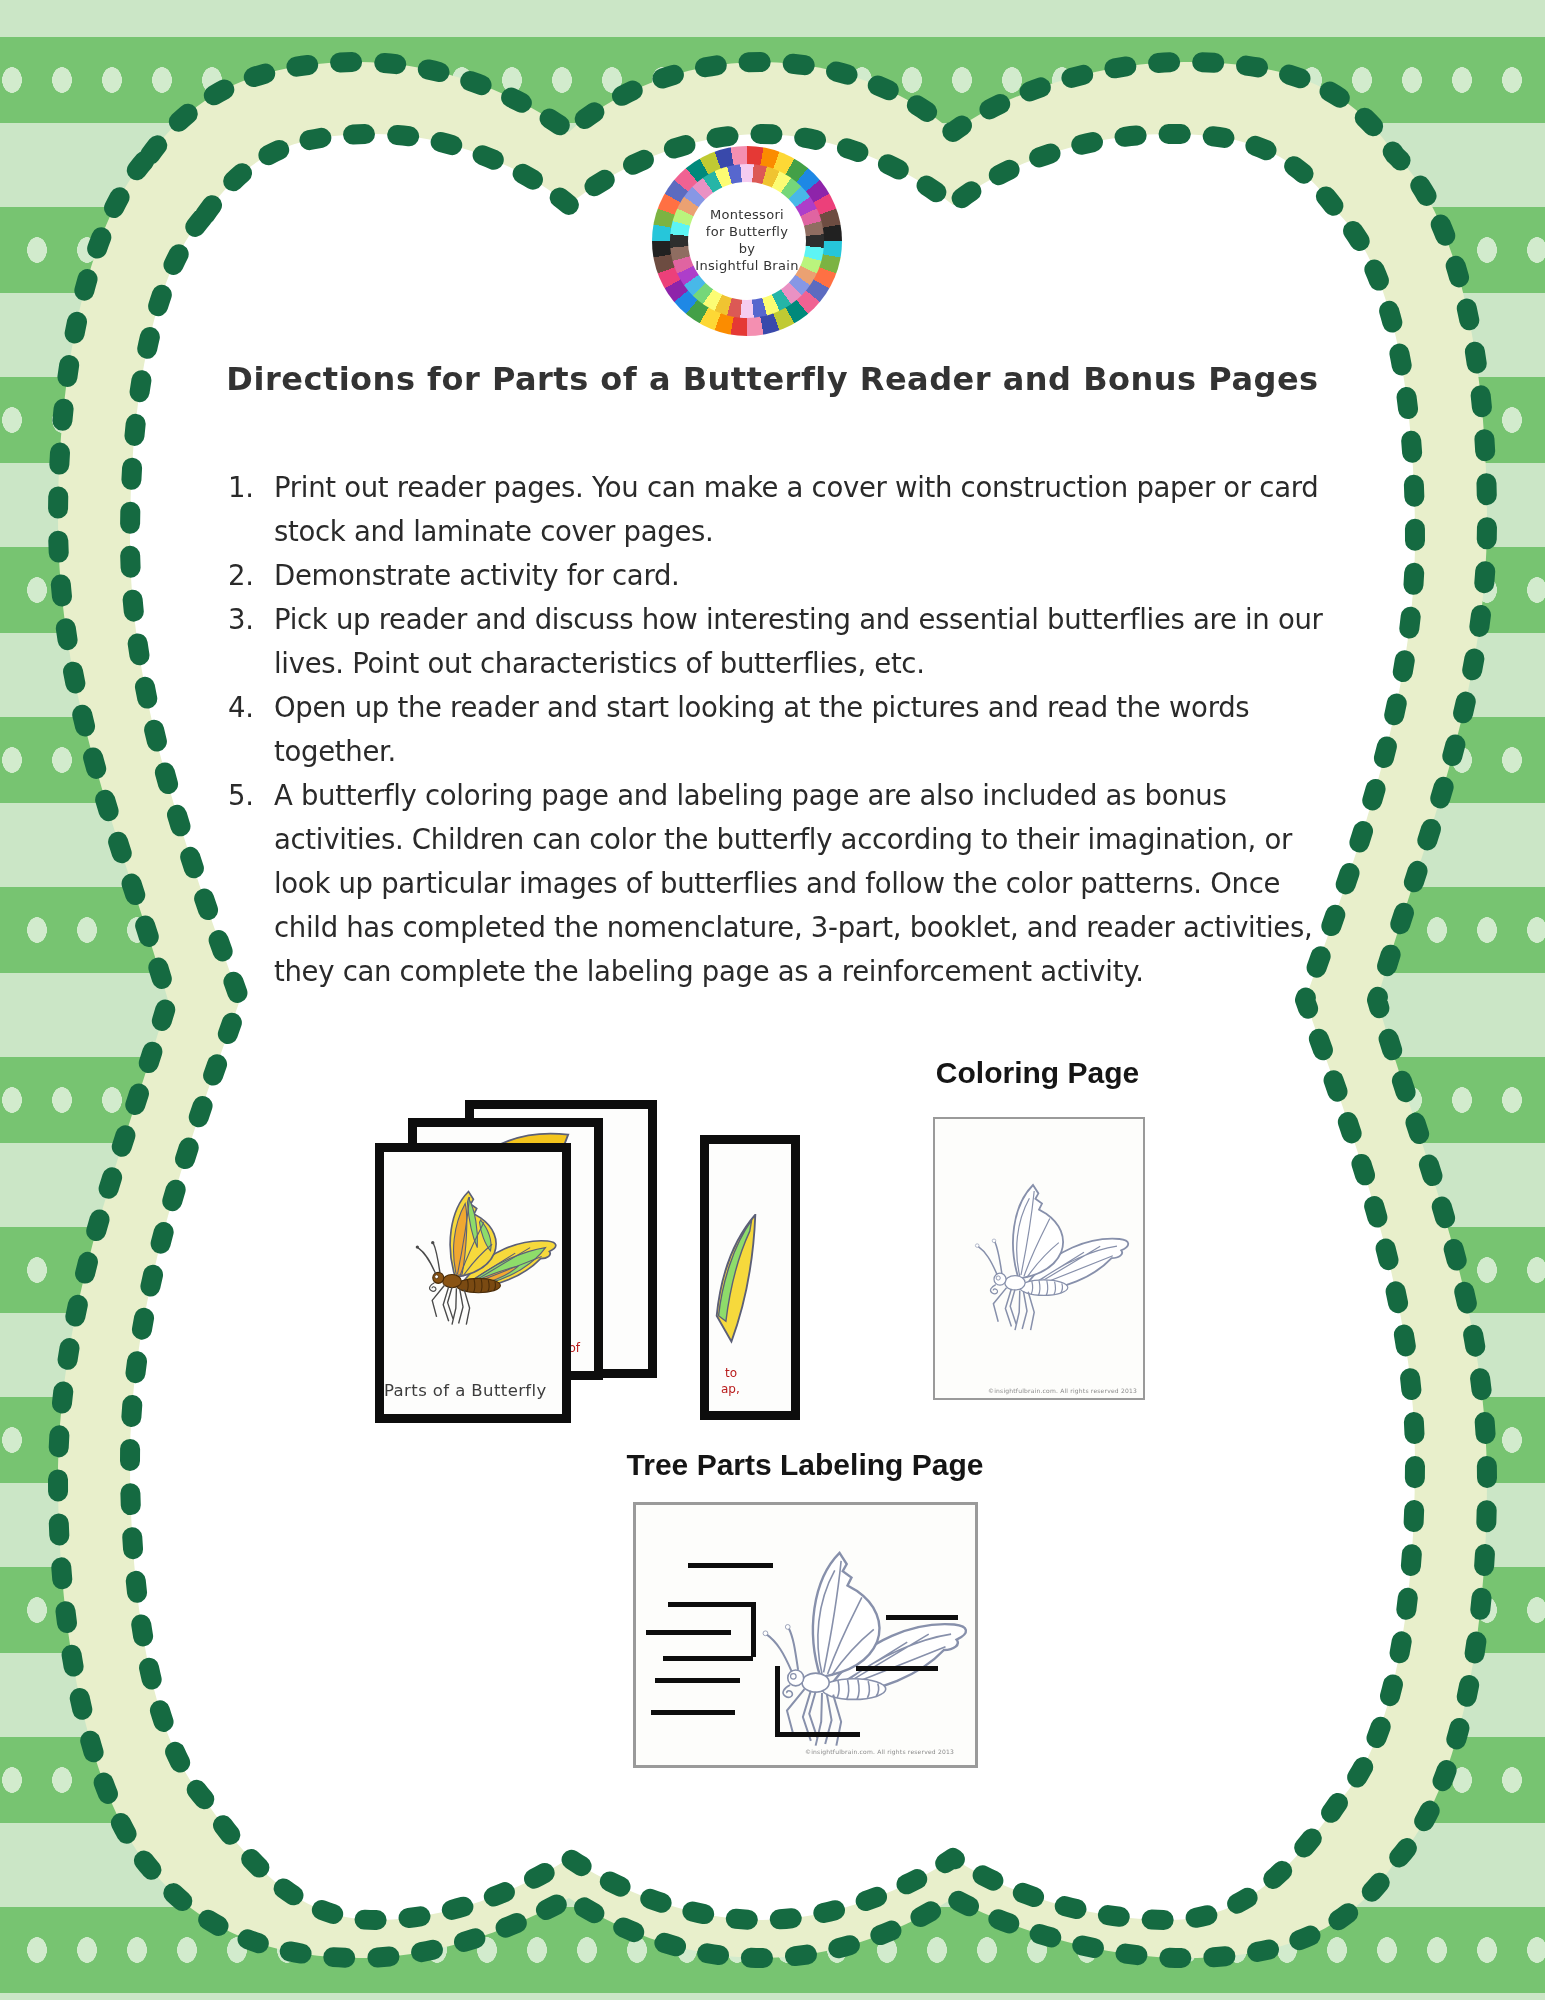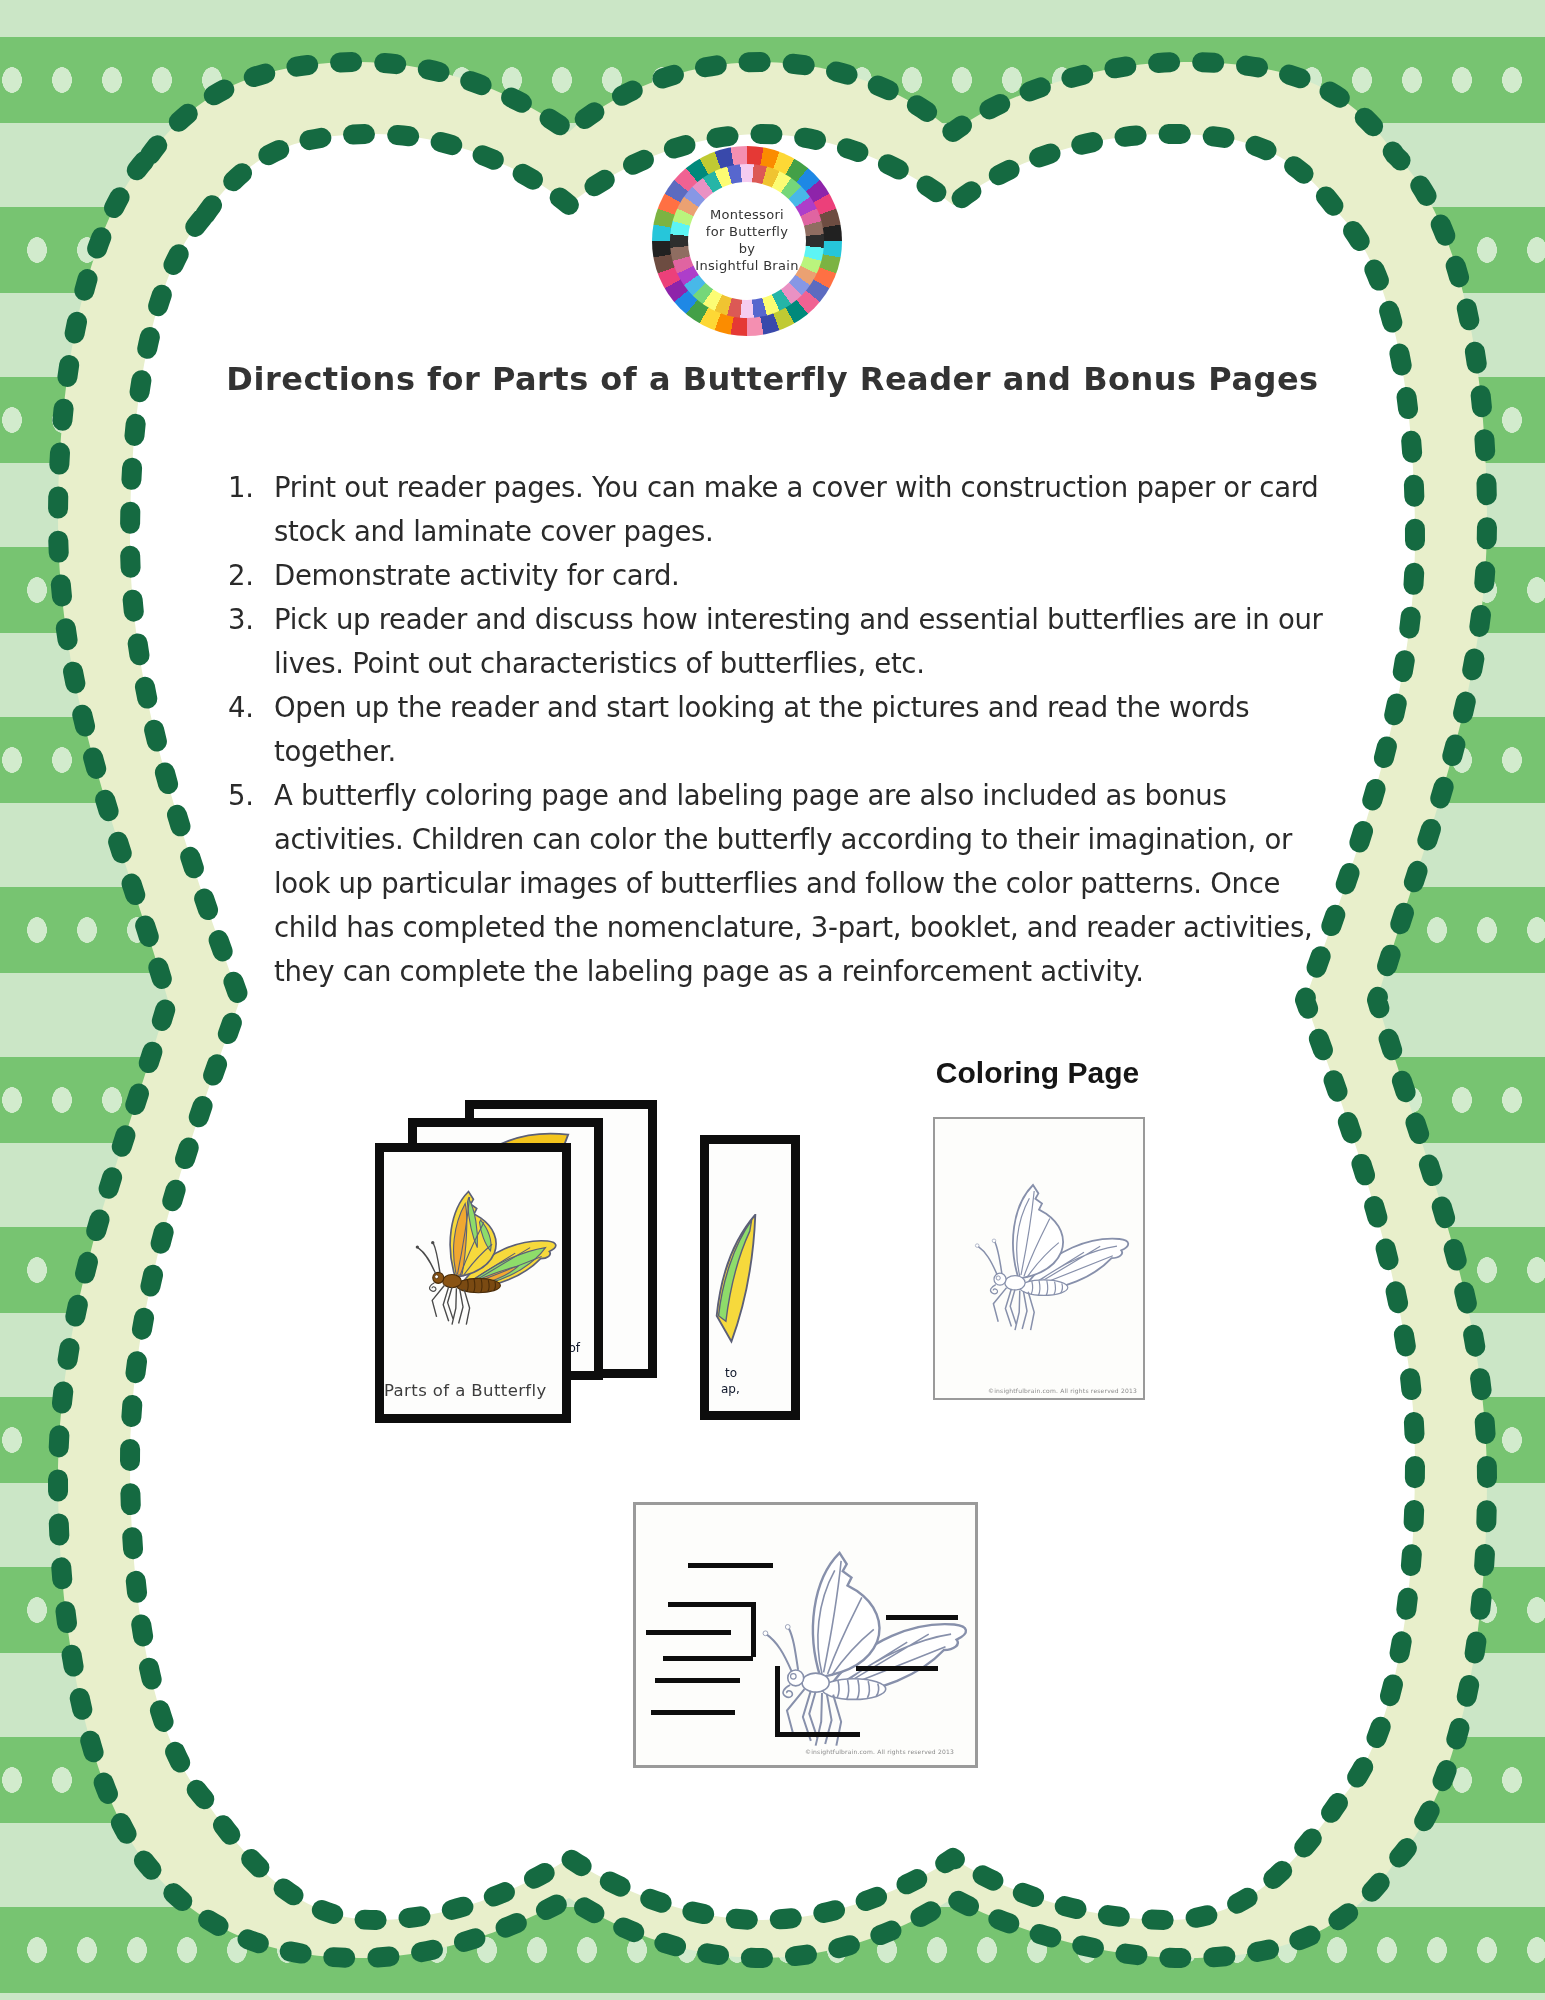--- a/index.html
+++ b/index.html
@@ -53,21 +53,21 @@
 
   
   .card{position:absolute;background:#fdfdfc;border:9px solid #0d0d0d;box-sizing:border-box;}
   #card1{left:375px;top:1143px;width:196px;height:280px;z-index:50;}
   #card2{left:408px;top:1118px;width:195px;height:262px;z-index:40;}
   #card3{left:465px;top:1100px;width:192px;height:278px;z-index:20;}
   #card4{left:598px;top:1122px;width:118px;height:262px;z-index:30;}
   #card5{left:700px;top:1135px;width:100px;height:285px;z-index:10;}
   .cover-caption{position:absolute;left:0;bottom:14px;width:100%;text-align:left;
     font-size:16.5px;color:#3c3c3c;letter-spacing:.4px;}
-  .fragment{position:absolute;font-size:12px;color:#0f172a;}
+  .fragment{position:absolute;font-size:12px;color:#b91c1c;}
 
   
   .preview-page{position:absolute;background:#fdfdfb;border:3px solid #9a9a9a;box-sizing:border-box;}
   #coloring-page{left:933px;top:1117px;width:212px;height:283px;border-width:2px;}
   #labeling-page{left:633px;top:1502px;width:345px;height:266px;}
   .tiny-copyright{position:absolute;font-size:6px;color:#8a8a8a;letter-spacing:.2px;}
 
   .label-line{position:absolute;background:#0d0d0d;}
 
   
@@ -127,20 +127,21 @@
       <span class="instr-num">4.</span>
       <span class="instr-text">Open up the reader and start looking at the pictures and read the words together.</span>
     </div>
     <div class="instr-item">
       <span class="instr-num">5.</span>
       <span class="instr-text">A butterfly coloring page and labeling page are also included as bonus activities. Children can color the butterfly according to their imagination, or look up particular images of butterflies and follow the color patterns. Once child has completed the nomenclature, 3-part, booklet, and reader activities, they can complete the labeling page as a reinforcement activity.</span>
     </div>
   </div>
 
   <div class="section-heading" id="h-coloring">Coloring Page</div>
+  <div class="section-heading" id="h-labeling">Tree Parts Labeling Page</div>
 
   <div class="card" id="card5">
     <svg style="position:absolute;left:4px;top:70px" width="46" height="130" viewBox="0 0 50 140">
       <path d="M46,0 C20,30 8,70 4,110 L20,138 C34,100 44,50 46,0 Z" fill="#f6d93c" stroke="#5b5f77" stroke-width="2"></path>
       <path d="M40,18 C26,48 18,84 14,116 L6,110 C10,74 22,34 42,6 Z" fill="#8edc6a" stroke="#5b5f77" stroke-width="1.5"></path>
     </svg>
     <span class="fragment" style="left:16px;top:222px">to</span>
     <span class="fragment" style="left:12px;top:238px">ap,</span>
   </div>
 

